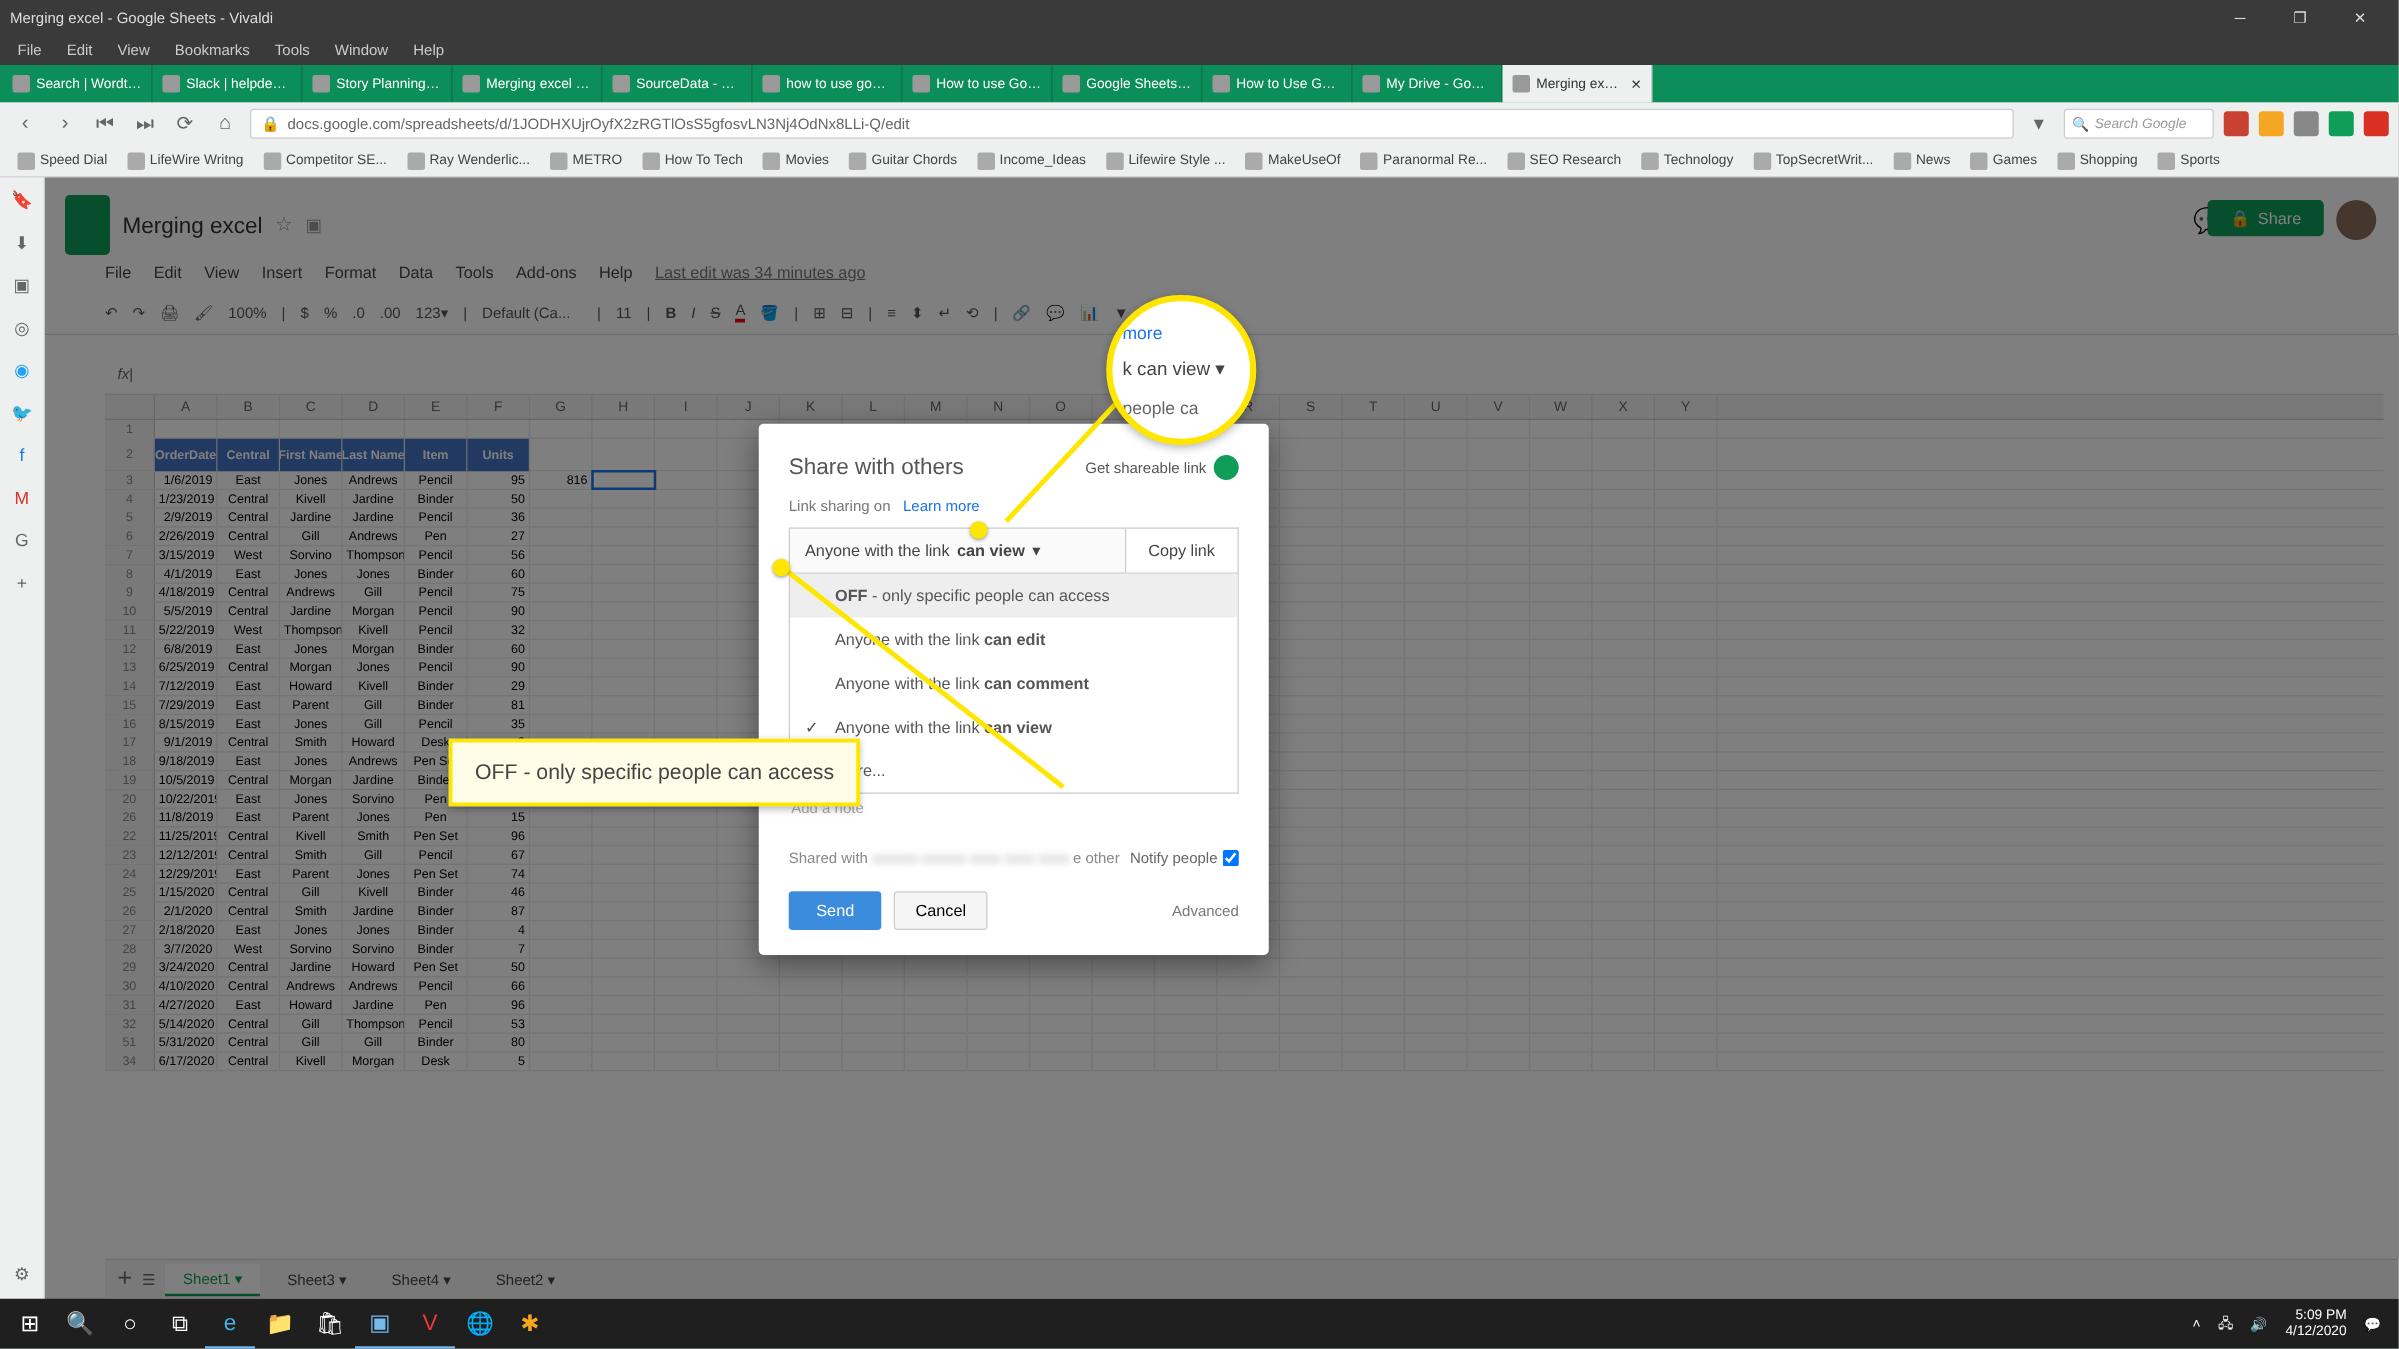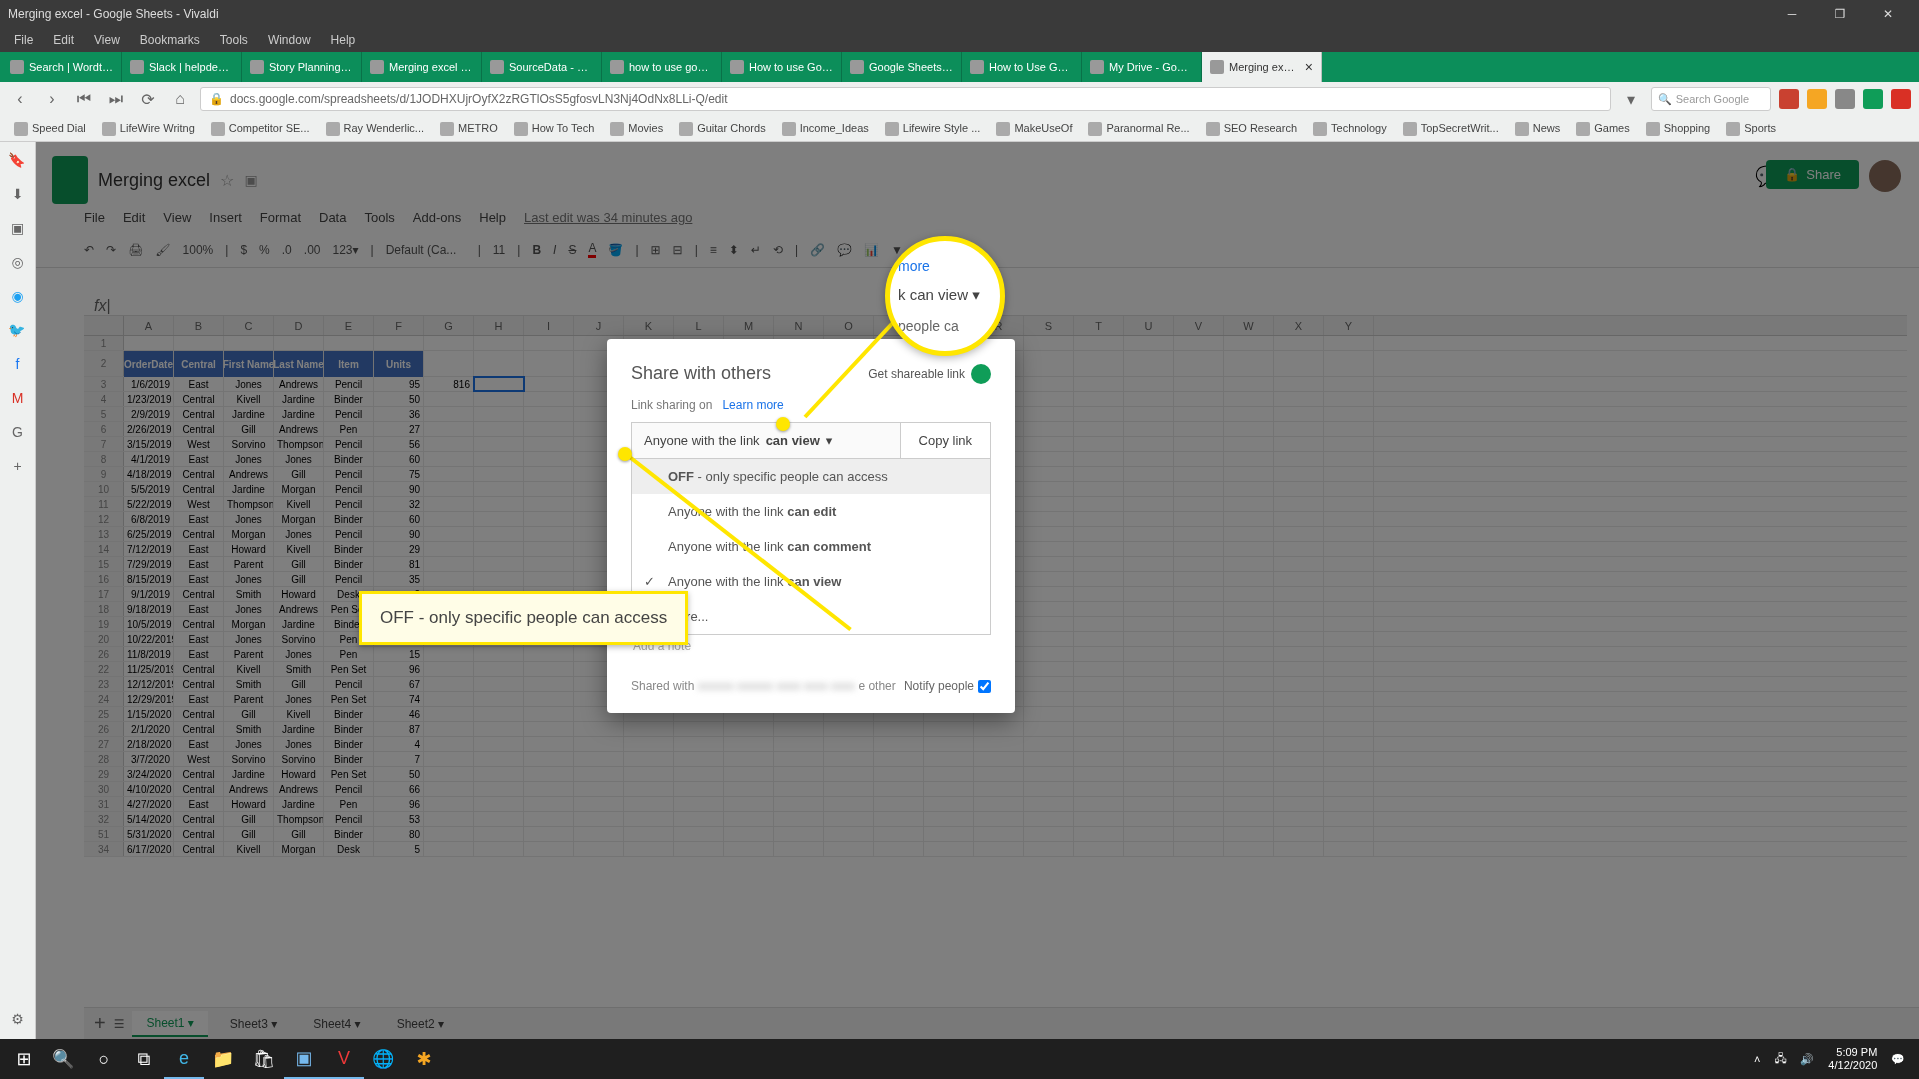--- a/index.html
+++ b/index.html
@@ -47,21 +47,21 @@
 .sheets-logo { width: 36px; height: 48px; background: #0f9d58; border-radius: 4px; }
 .doc-title { font-size: 18px; color: #333; }
 .sheets-menu { height: 30px; background: #fff; display: flex; align-items: center; padding: 0 48px; gap: 18px; font-size: 13px; color: #444; }
 .sheets-toolbar { height: 36px; background: #fff; border-bottom: 1px solid #ddd; display: flex; align-items: center; padding: 0 48px; gap: 12px; font-size: 12px; color: #555; }
 .share-btn { position: absolute; right: 60px; top: 18px; background: #0f9d58; color: #fff; padding: 7px 18px; border-radius: 4px; font-size: 13px; font-weight: 500; display: flex; align-items: center; gap: 6px; }
 .avatar { position: absolute; right: 18px; top: 18px; width: 32px; height: 32px; border-radius: 50%; background: #8a6d5c; }
 .comments-icon { position: absolute; right: 140px; top: 22px; width: 24px; height: 24px; }
 
 
 .grid { position: absolute; left: 48px; top: 150px; right: 12px; bottom: 32px; background: #fff; overflow: hidden; }
-.fx-bar { height: 24px; border-bottom: 1px solid #ddd; background: #fff; display: flex; align-items: flex-end; font-size: 16px; color: #666; padding-left: 10px; }
+.fx-bar { height: 24px; border-bottom: 1px solid #ddd; background: #fff; display: flex; align-items: flex-start; font-size: 12px; color: #666; padding-left: 10px; }
 .col-headers { display: flex; height: 20px; background: #f3f3f3; border-bottom: 1px solid #ccc; }
 .rownum-corner { width: 40px; border-right: 1px solid #ccc; }
 .col-h { flex: 0 0 50px; text-align: center; font-size: 11px; color: #666; border-right: 1px solid #e0e0e0; line-height: 20px; }
 .row { display: flex; height: 15px; border-bottom: 1px solid #e8e8e8; font-size: 10px; }
 .rownum { width: 40px; text-align: center; color: #888; border-right: 1px solid #ccc; background: #f3f3f3; line-height: 15px; }
 .cell { flex: 0 0 50px; padding: 0 3px; border-right: 1px solid #e8e8e8; line-height: 15px; white-space: nowrap; overflow: hidden; }
 .cell.hdr { background: #4472c4; color: #fff; font-weight: bold; text-align: center; height: 26px; line-height: 13px; display: flex; align-items: center; justify-content: center; }
 .cell.sel { outline: 2px solid #1a73e8; outline-offset: -1px; }
 .r { text-align: right; }
 .c { text-align: center; }
@@ -189,21 +189,21 @@
   <div class="nav-btn">⏭</div>
   <div class="nav-btn">⟳</div>
   <div class="nav-btn">⌂</div>
   <div class="url-box">
     <span style="color:#0a8043;margin-right:6px;">🔒</span>
     <span>docs.google.com/spreadsheets/d/1JODHXUjrOyfX2zRGTlOsS5gfosvLN3Nj4OdNx8LLi-Q/edit</span>
   </div>
   <div class="nav-btn">▾</div>
   <div class="search-box">
     <span>🔍</span>
-    <span style="margin-left:4px;">Search Google</span>
+    <span style="margin-left:4px;font-style:italic;">Search Google</span>
   </div>
   <div class="ext-icon" style="background:#c94130"></div>
   <div class="ext-icon" style="background:#f5a623"></div>
   <div class="ext-icon" style="background:#888"></div>
   <div class="ext-icon" style="background:#0f9d58"></div>
   <div class="ext-icon" style="background:#d93025"></div>
 </div>
 
 <div class="bookmarks" id="bmbar">
     <div class="bm">
@@ -1394,20 +1394,25 @@
       <span>
         <span>Shared with</span>
         <span class="blur-names">xxxxxx xxxxxx xxxx xxxx xxxx</span>
         <span>e other</span>
       </span>
       <span class="notify">
         <span>Notify people</span>
         <input type="checkbox" checked="" style="">
       </span>
     </div>
+    <div class="dialog-actions">
+      <button class="btn-send">Send</button>
+      <button class="btn-cancel">Cancel</button>
+      <span class="advanced">Advanced</span>
+    </div>
   </div>
 
   <div class="mag-line"></div>
   <div class="magnifier">
     <div class="mag-more">more</div>
     <div class="mag-can-view"><span>k can view</span> <span>▾</span></div>
     <div class="mag-people">people ca</div>
   </div>
   <div class="yellow-dot" style="left:740px;top:275px"></div>
 

